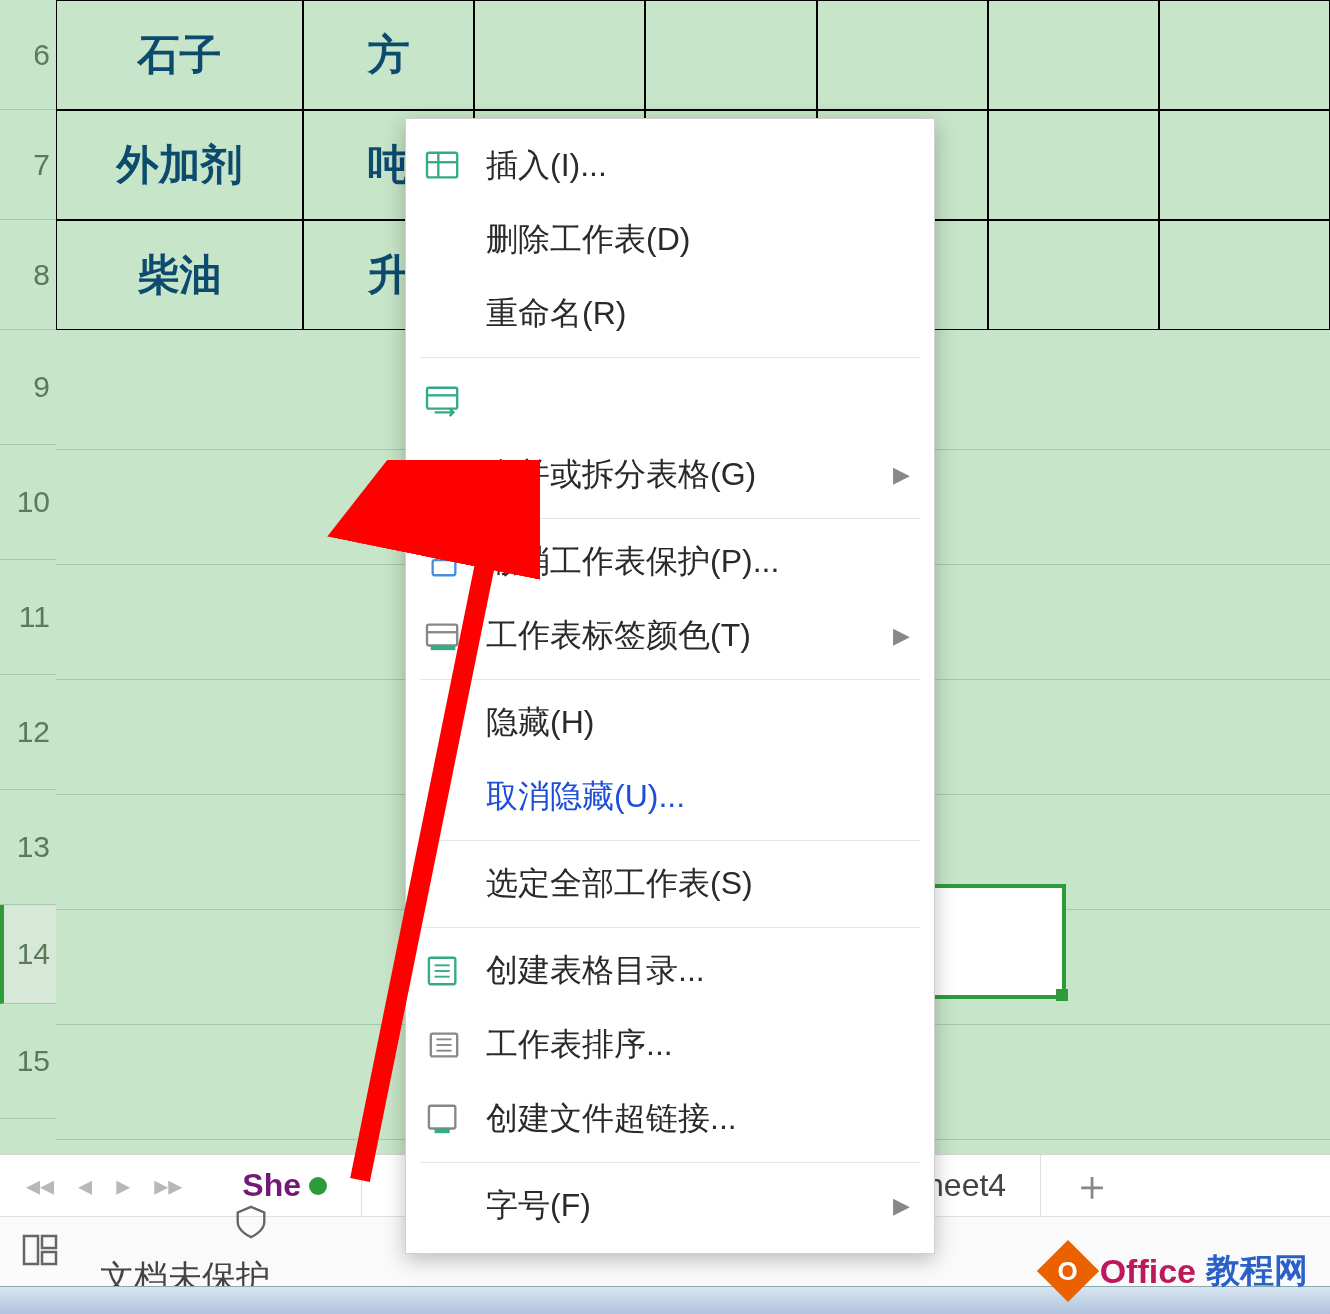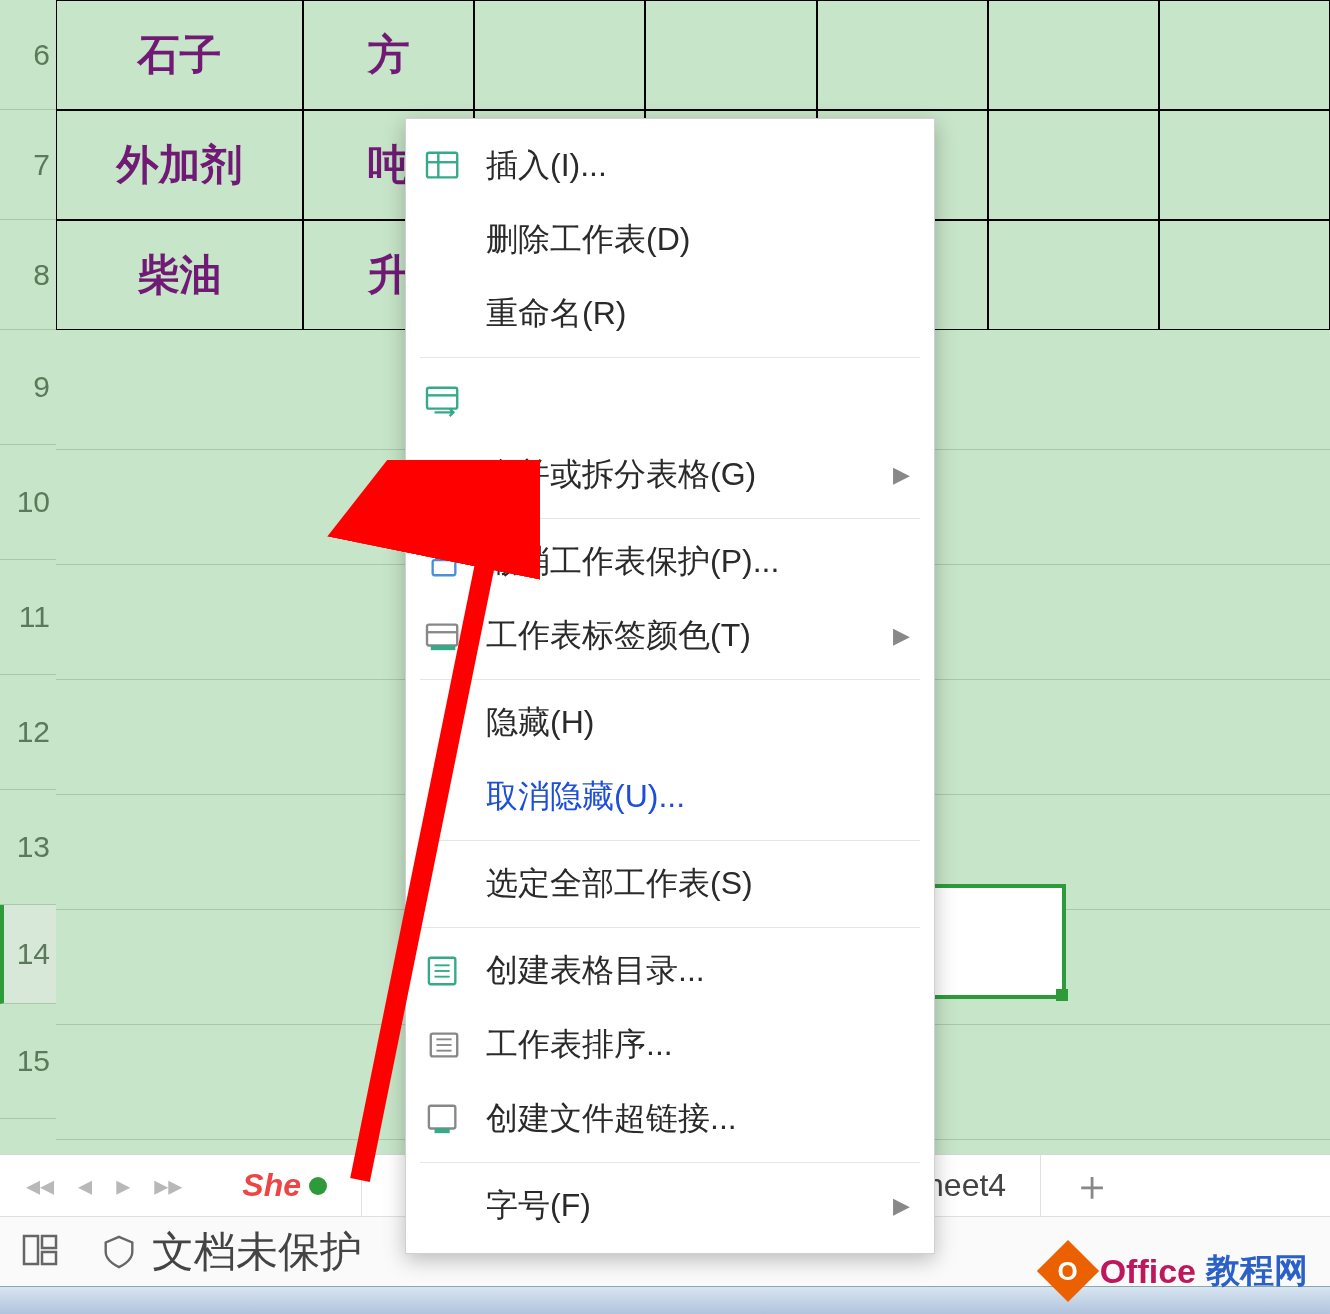--- a/index.html
+++ b/index.html
@@ -39,21 +39,21 @@
     height: 110px;
   }
   .cell {
     border: 1px solid #000;
     background: #c7e5c8;
     display: flex;
     align-items: center;
     justify-content: center;
     font-size: 42px;
     font-weight: bold;
-    color: #701a75;
+    color: #0c4a6e;
   }
 
   
   .c1 { width: 260px; }
   .c2 { width: 180px; }
   .c3 { width: 180px; }
   .c4 { width: 180px; }
   .c5 { width: 180px; }
   .c6 { width: 180px; }
   .c7 { width: 180px; }
@@ -142,24 +142,23 @@
   .tab {
     height: 62px;
     display: flex;
     align-items: center;
     padding: 0 34px;
     font-size: 32px;
     color: #444;
     border-right: 1px solid #e0e0e0;
   }
   .tab.active {
-    color: #ef4444;
+    color: #701a75;
     font-weight: bold;
     position: relative;
-    font-style: italic;
   }
   .tab-green-dot {
     width: 18px; height: 18px; border-radius: 50%; background: #2e9b3b;
     margin-left: 8px;
   }
   .tab-add {
     font-size: 42px;
     color: #888;
     padding: 0 30px;
   }
@@ -174,24 +173,25 @@
     background: #fafafa;
     border-top: 1px solid #e0e0e0;
     display: flex;
     align-items: center;
     padding-left: 20px;
     gap: 40px;
   }
   .status-icon svg { width: 40px; height: 40px; }
   .status-text {
     display: flex;
-    align-items: center;
+    align-items: flex-end;
     gap: 14px;
-    font-size: 42px;
+    font-size: 34px;
     color: #444;
+    flex-direction: column;
   }
 
   
   .taskbar {
     position: absolute;
     left: 0; top: 1286px;
     width: 100%; height: 28px;
     background: linear-gradient(#d8e4f0, #b0c4de);
     border-top: 1px solid #8aa;
   }

